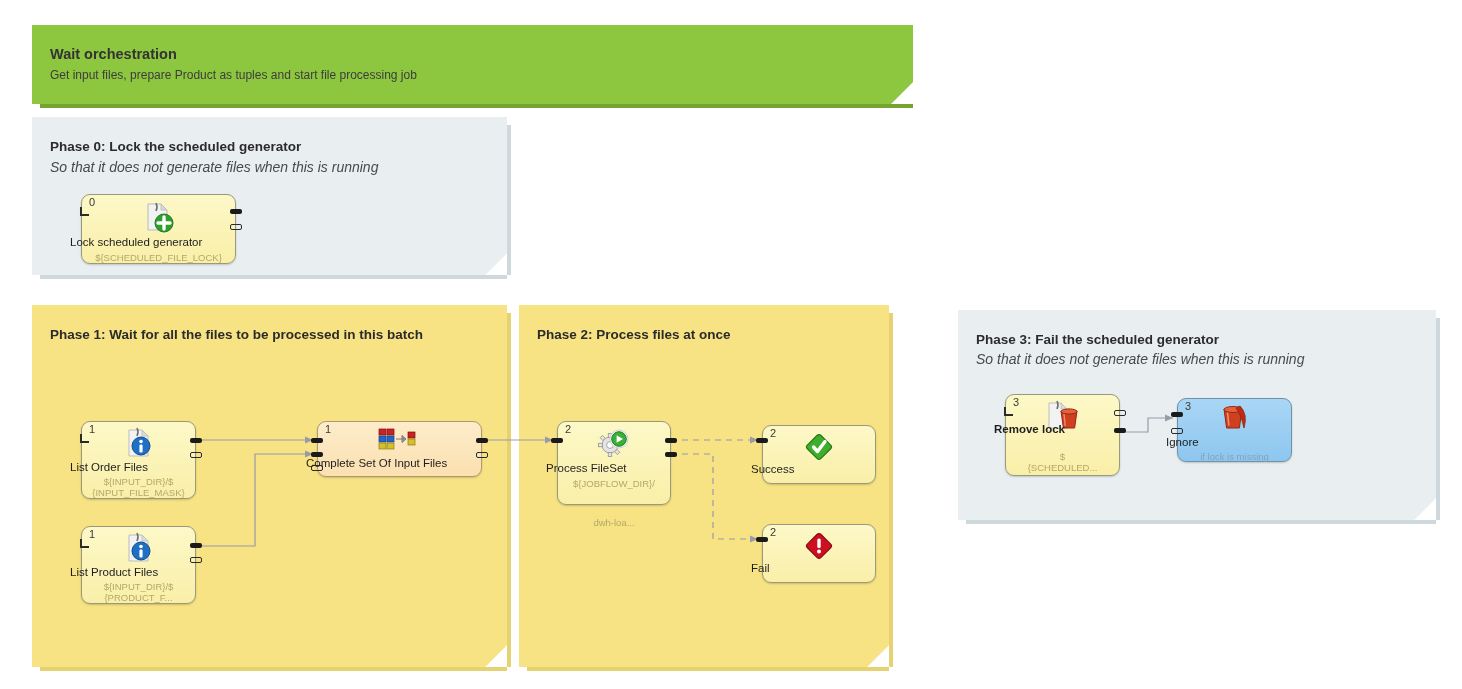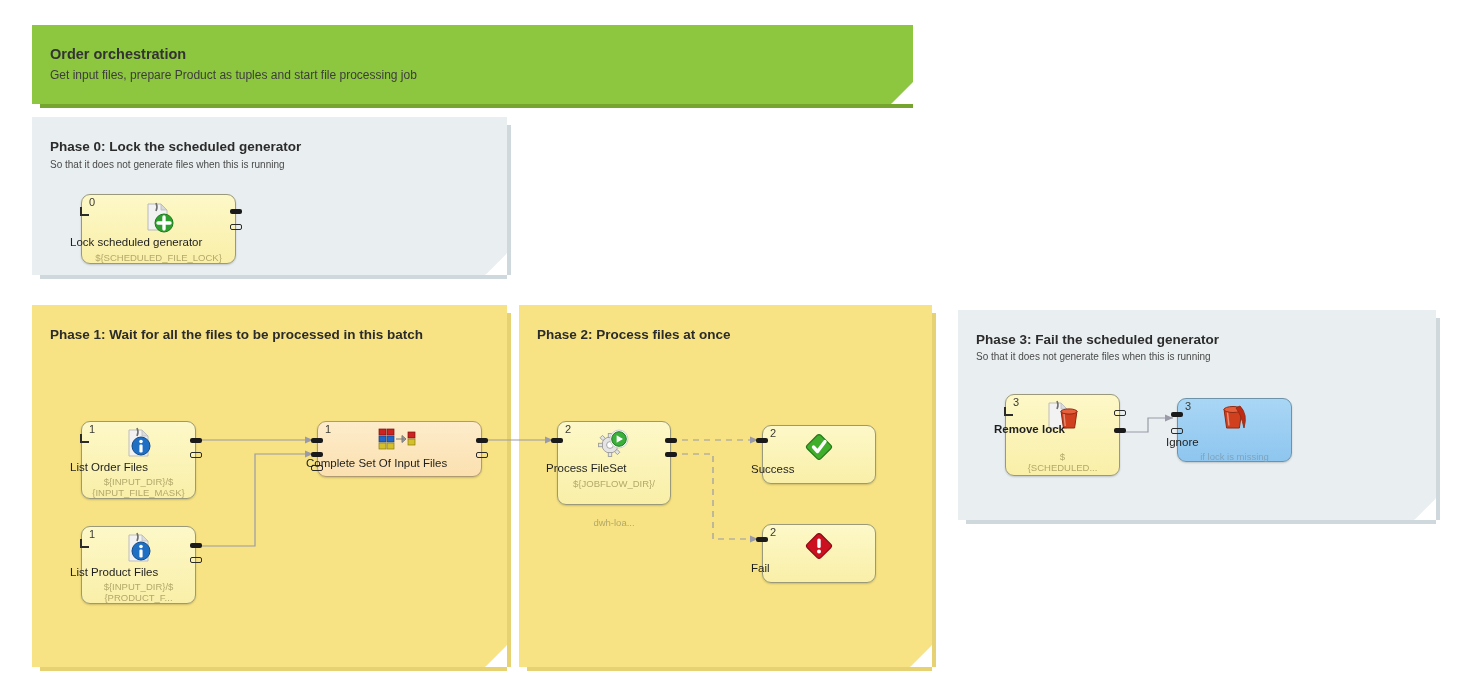--- a/index.html
+++ b/index.html
@@ -70,21 +70,21 @@
   
   .ph-yellow .body { background: #f7e383; }
   .ph-yellow .fold-dark {
     border-left: 20px solid transparent;
     border-bottom: 20px solid #e3ce6b;
   }
   .ph-yellow .shadow-bottom { background: #e6d173; }
   .ph-yellow .shadow-right  { background: #e6d173; }
 
   .phase-title { font-size: 13.5px; }
-  .phase-sub   { font-size: 10px; }
+  .phase-sub   { font-size: 14px; font-style: italic; }
 
   
   .node {
     position: absolute;
     border-radius: 9px;
     border: 1px solid #9a9a7a;
     background: linear-gradient(180deg,#fdf8c8 0%, #f9efa8 100%);
     box-shadow: 0 1px 2px rgba(0,0,0,0.18);
   }
   .node.peach {
@@ -137,21 +137,21 @@
 </head>
 <body>
 
 <div id="canvas">
 
   <div class="panel hdr-green" style="left:32px; top:25px; width:881px; height:79px;">
     <div class="body"></div>
     <div class="shadow-bottom"></div>
     <div class="fold-dark"></div>
     <div class="fold-white"></div>
-    <div class="panel-title" style="left:18px; top:21px;">Order orchestration</div>
+    <div class="panel-title" style="left:18px; top:21px;">Wait orchestration</div>
     <div class="panel-sub" style="left:18px; top:43px;">Get input files, prepare Product as tuples and start file processing job</div>
   </div>
 
   <div class="panel ph-grey" style="left:32px; top:117px; width:475px; height:158px;">
     <div class="body"></div>
     <div class="shadow-bottom"></div>
     <div class="shadow-right"></div>
     <div class="fold-dark"></div>
     <div class="fold-white"></div>
     <div class="panel-title phase-title" style="left:18px; top:22px;">Phase 0: Lock the scheduled generator</div>
@@ -178,21 +178,21 @@
 
   <div class="panel ph-yellow" style="left:32px; top:305px; width:475px; height:362px;">
     <div class="body"></div>
     <div class="shadow-bottom"></div>
     <div class="shadow-right"></div>
     <div class="fold-dark"></div>
     <div class="fold-white"></div>
     <div class="panel-title phase-title" style="left:18px; top:22px;">Phase 1: Wait for all the files to be processed in this batch</div>
   </div>
 
-  <div class="panel ph-yellow" style="left:519px; top:305px; width:413px; height:362px;border-radius:15px;">
+  <div class="panel ph-yellow" style="left:519px; top:305px; width:370px; height:362px;border-radius:15px;">
     <div class="body"></div>
     <div class="shadow-bottom"></div>
     <div class="shadow-right"></div>
     <div class="fold-dark"></div>
     <div class="fold-white"></div>
     <div class="panel-title phase-title" style="left:18px; top:22px;">Phase 2: Process files at once</div>
   </div>
 
   <div class="panel ph-grey" style="left:958px; top:310px; width:478px; height:210px;">
     <div class="body"></div>

